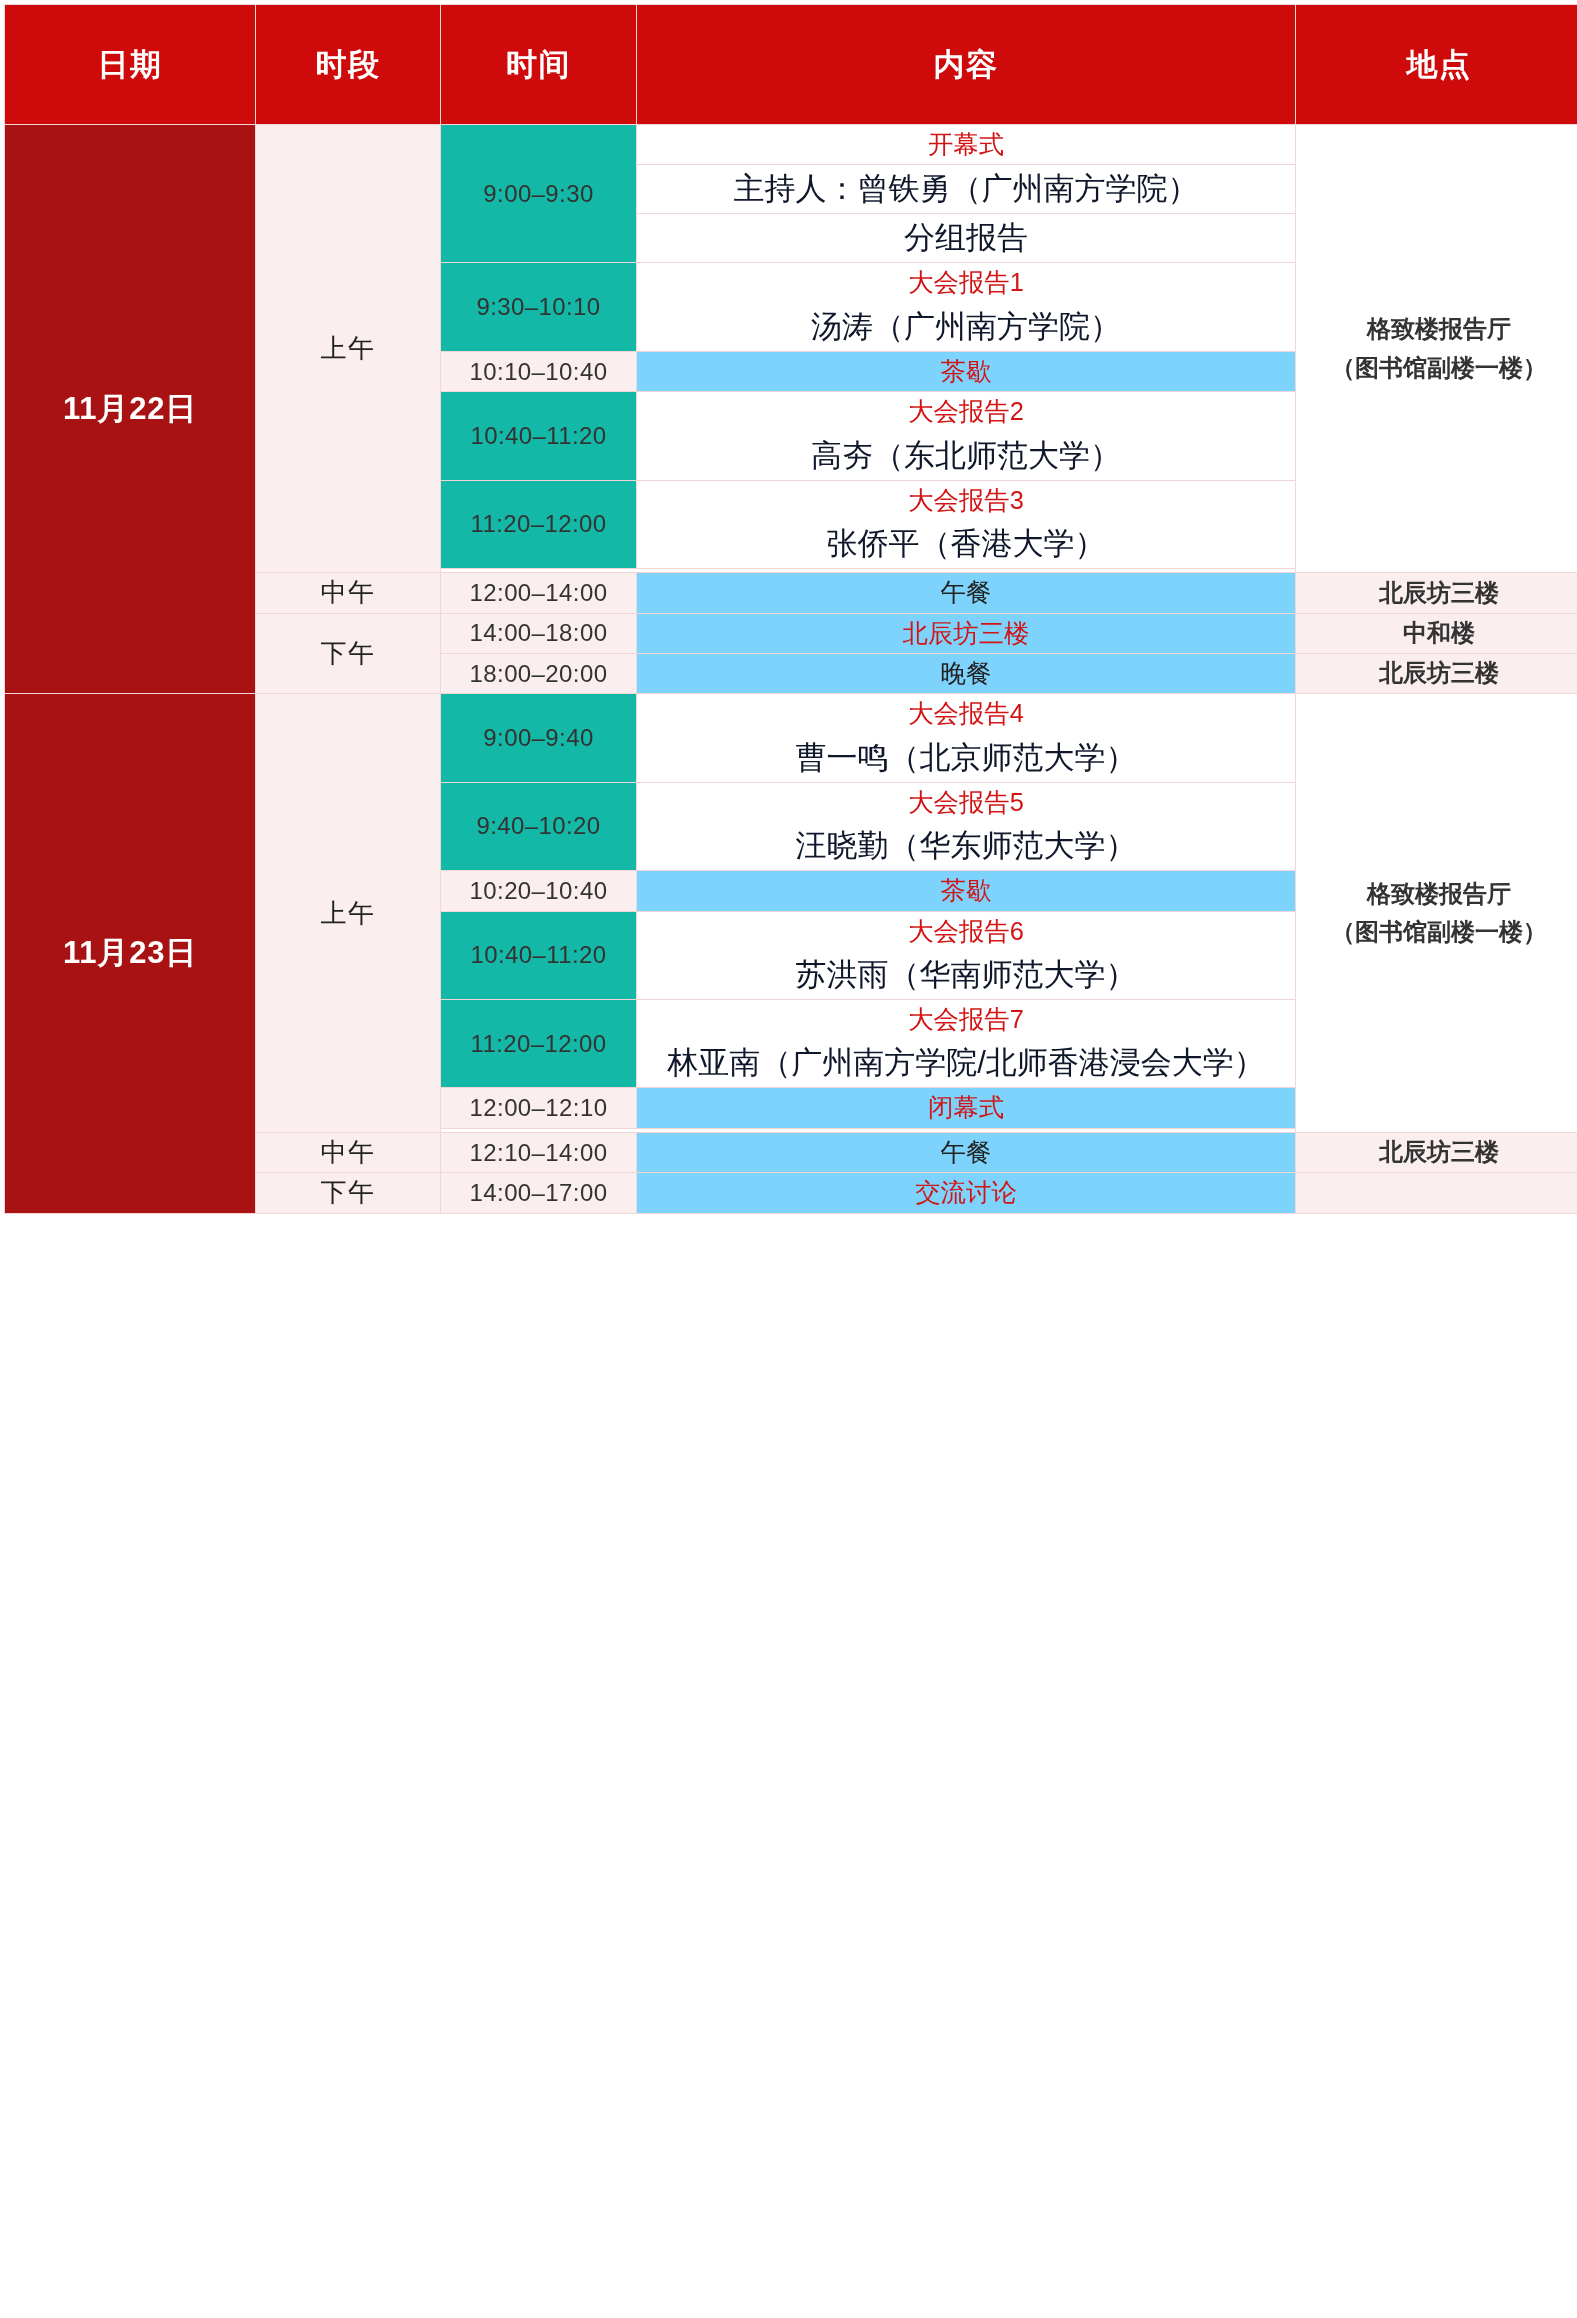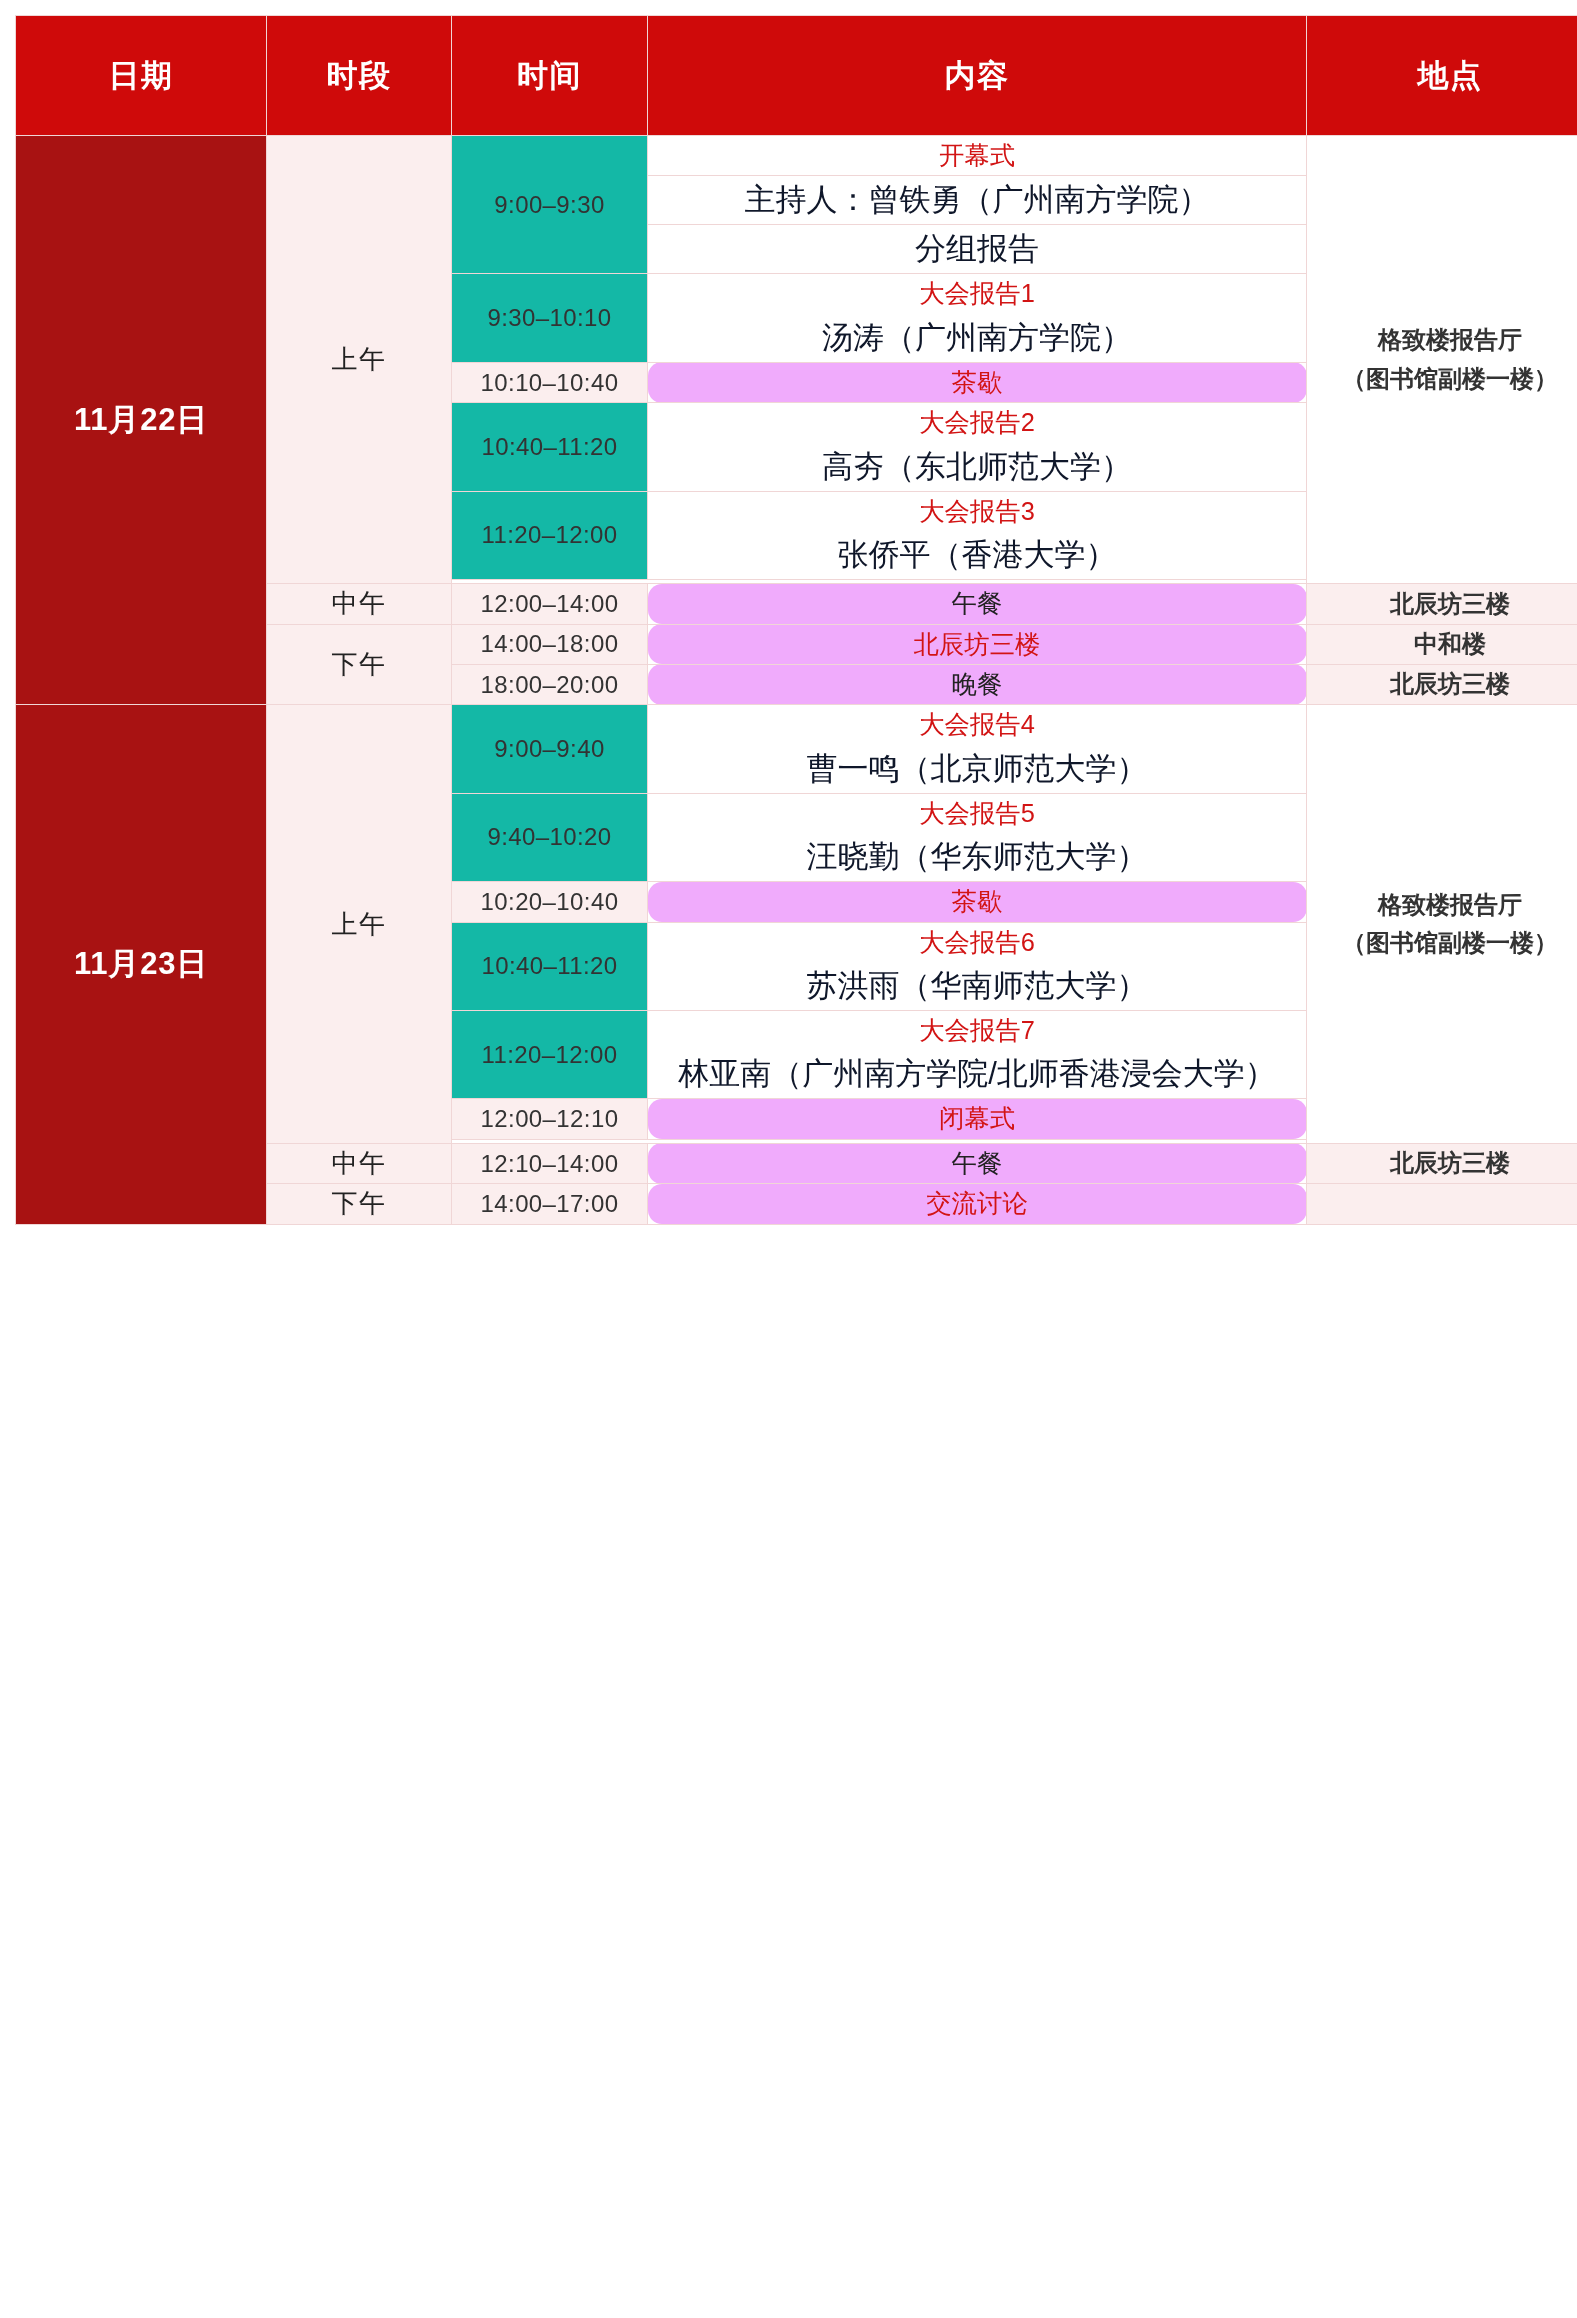--- a/index.html
+++ b/index.html
@@ -7,21 +7,21 @@
     padding: 0;
     background: #ffffff;
   }
   body {
     font-family: "Liberation Sans", "DejaVu Sans", sans-serif;
     width: 1578px;
   }
   .schedule-wrap {
     width: 1578px;
     box-sizing: border-box;
-    padding: 15px;
+    padding: 4px;
   }
   table.schedule {
     border-collapse: collapse;
     width: 1578px;
     table-layout: fixed;
   }
   table.schedule td, table.schedule th {
     border: 1.5px solid #f0d6d6;
     vertical-align: middle;
     text-align: center;
@@ -64,21 +64,21 @@
     letter-spacing: 0.4px;
   }
   td.time-cell.tinted { background: #fbeeee; margin-left: 36px; }
   td.content-cell {
     background: #ffffff;
     color: #222222;
     font-size: 25.4px;
     line-height: 1.55;
     padding: 12.3px 7.7px;
   }
-  td.content-cell.tinted { background: #f0abfc; border-radius: 14px; }
+  td.content-cell.tinted { background: #7dd3fc; }
   td.place-cell {
     background: #ffffff;
     color: #333333;
     font-size: 24px;
     line-height: 1.6;
     padding: 7.7px 4.6px;
     font-weight: bold;
   }
   td.place-cell.tinted { background: #fbeeee; }
   .red-title {

